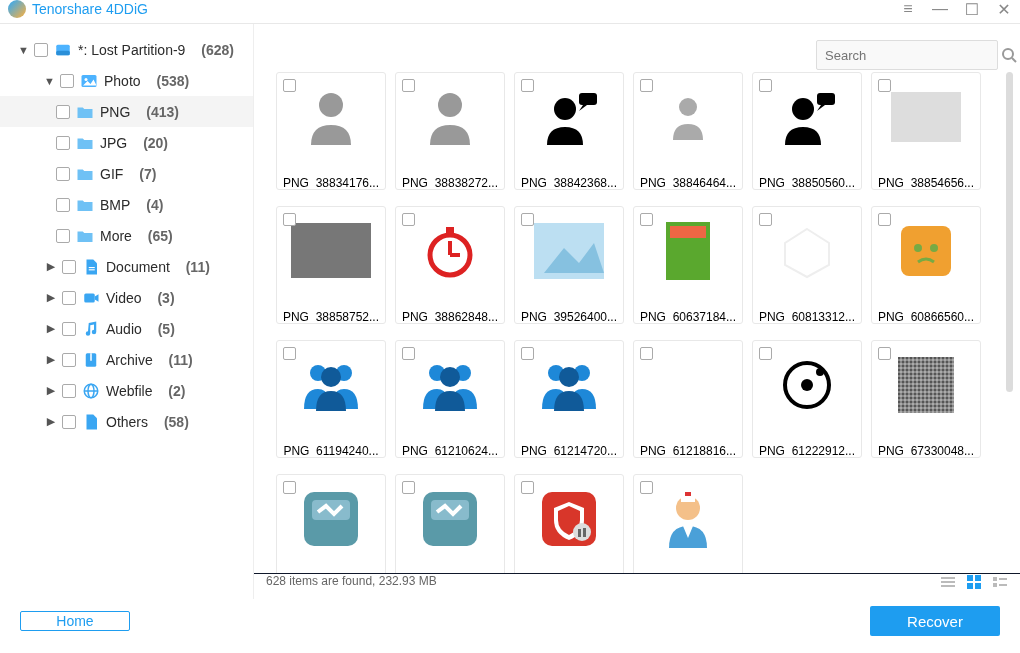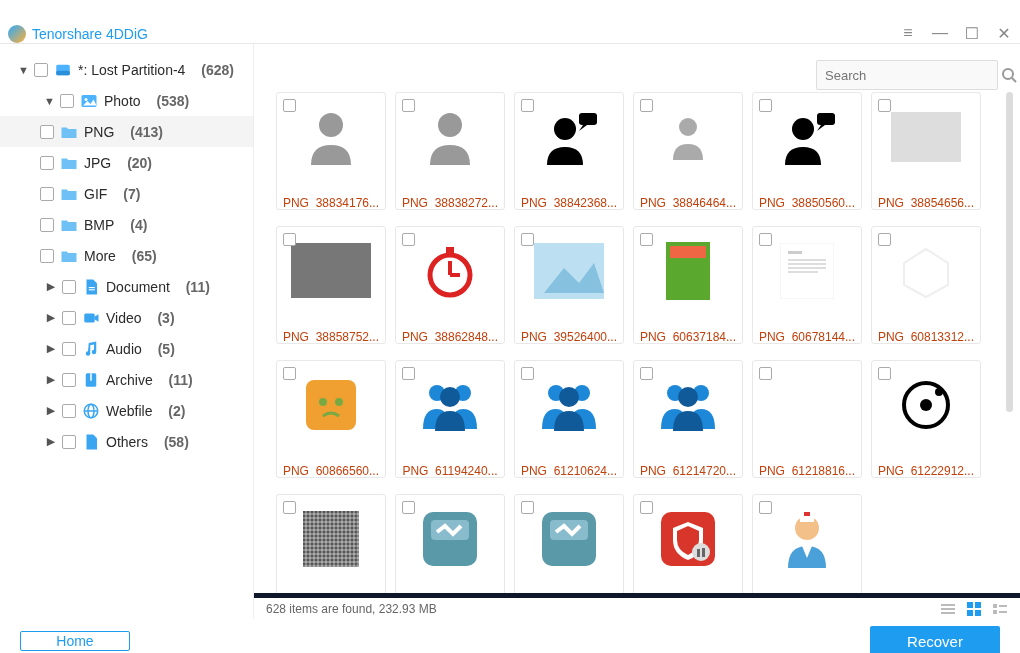--- a/index.html
+++ b/index.html
@@ -1,47 +1,47 @@
 <!DOCTYPE html>
 <html><head>
 <meta charset="utf-8">
 <style>
 * { margin: 0; padding: 0; box-sizing: border-box; font-family: -apple-system, "Segoe UI", Arial, sans-serif; }
 html, body { width: 1020px; height: 653px; background: #fff; overflow: hidden; }
-.titlebar { height: 44px; display: flex; align-items: flex-end; padding: 0 8px; border-bottom: 1px solid #e8e8e8; }
+.titlebar { height: 24px; display: flex; align-items: flex-start; padding: 0 8px; border-bottom: 1px solid #e8e8e8; }
 .logo { display: flex; align-items: center; gap: 6px; }
 .logo-mark { width: 18px; height: 18px; border-radius: 50%; background: linear-gradient(135deg,#29a9ff,#ffb03a); }
 .logo-text { color: #1e9df0; font-size: 14px; font-weight: 500; }
 .title-controls { margin-left: auto; display: flex; gap: 16px; color: #888; }
 .title-controls span { cursor: pointer; width: 16px; text-align: center; }
 .body { display: flex; height: 575px; }
 .tree { width: 254px; border-right: 1px solid #eee; padding-top: 10px; overflow-y: auto; }
 .tree-item { display: flex; align-items: center; height: 31px; gap: 6px; color: #2b2b2b; font-size: 14px; cursor: pointer; }
 .tree-item.selected { background: #f4f4f4; }
 .tree-item .label { white-space: nowrap; }
 .tree-item .count { color: #666; font-weight: bold; }
 .chev { width: 10px; text-align: center; color: #555; font-size: 11px; }
 .chk { width: 14px; height: 14px; border: 1px solid #aaa; border-radius: 2px; background: #fff; flex-shrink: 0; }
 .ficon { width: 18px; height: 18px; flex-shrink: 0; }
 .ind0 { padding-left: 18px; }
 .ind1 { padding-left: 44px; }
-.ind2 { padding-left: 40px; align-items: center; }
+.ind2 { padding-left: 56px; align-items: center; }
 .ind1c { padding-left: 46px; }
 .right { flex: 1; display: flex; flex-direction: column; position: relative; }
 .searchbar { position: absolute; top: 16px; right: 22px; width: 182px; height: 30px; border: 1px solid #ddd; border-radius: 2px; background: #f9f9f9; display: flex; align-items: center; padding: 0 8px; }
 .searchbar input { border: none; background: transparent; outline: none; color: #888; flex: 1; font-size: 13px; }
 .searchbar .sicon { color: #999; }
 .grid-wrap { flex: 1; overflow: hidden; padding: 48px 18px 0 22px; position: relative; }
 .grid { display: grid; grid-template-columns: repeat(6, 110px); gap: 16px 9px; }
 .tile { width: 110px; height: 118px; border: 1px solid #e8e8e8; border-radius: 3px; position: relative; display: flex; flex-direction: column; align-items: center; }
 .tile .tchk { position: absolute; top: 6px; left: 6px; width: 13px; height: 13px; border: 1px solid #aaa; border-radius: 2px; background: #fff; }
 .thumb { width: 88px; height: 78px; margin-top: 8px; display: flex; align-items: center; justify-content: center; }
-.fname { font-size: 12px; color: #c2410c; margin-top: 24px; white-space: nowrap; overflow: hidden; text-overflow: ellipsis; width: 100%; text-align: center; padding: 0 4px; }
+.fname { font-size: 12px; color: #000000; margin-top: 24px; white-space: nowrap; overflow: hidden; text-overflow: ellipsis; width: 100%; text-align: center; padding: 0 4px; }
 .scrollbar { position: absolute; right: 7px; top: 48px; width: 7px; height: 320px; background: #dcdcdc; border-radius: 4px; }
-.statusbar { height: 26px; border-top: 5px solid #0f172a; display: flex; align-items: center; padding: 0 12px; font-size: 12px; color: #666; }
+.statusbar { height: 26px; border-top: 1px solid #0f172a; display: flex; align-items: flex-start; padding: 0 12px; font-size: 12px; color: #666; }
 .view-toggles { margin-left: auto; display: flex; gap: 10px; }
 .vbtn { width: 16px; height: 16px; display: flex; align-items: center; justify-content: center; }
 .footer { height: 44px; display: flex; align-items: center; padding: 0 20px; background: #fff; }
 .btn-home { width: 110px; height: 20px; border: 1px solid #1e9df0; color: #1e9df0; background: #fff; font-size: 14px; border-radius: 2px; cursor: pointer; }
 .btn-recover { width: 130px; height: 30px; margin-left: auto; background: #1e9df0; border: none; color: #fff; font-size: 15px; border-radius: 2px; cursor: pointer; }
 svg { display: block; }
 </style>
 </head>
 <body>
 
@@ -56,21 +56,21 @@
     <span>☐</span>
     <span>✕</span>
   </div>
 </div>
 
 <div class="body">
   <div class="tree" id="tree">
       <div class="tree-item ind0"><span class="chev">▼</span><span class="chk"></span><svg class="ficon" viewBox="0 0 24 24">
           <rect x="3" y="5" width="18" height="14" rx="2" fill="#4db3ff"></rect>
           <rect x="3" y="13" width="18" height="6" rx="2" fill="#2a8fd8"></rect>
-        </svg><span class="label">*: Lost Partition-4</span>&nbsp;<span class="count">(628)</span></div>
+        </svg><span class="label">*: Lost Partition-9</span>&nbsp;<span class="count">(628)</span></div>
       <div class="tree-item ind1"><span class="chev">▼</span><span class="chk"></span><svg class="ficon" viewBox="0 0 24 24">
           <rect x="2" y="4" width="20" height="16" rx="2" fill="#4db3ff"></rect>
           <circle cx="8" cy="10" r="2" fill="#fff"></circle>
           <path d="M4 18 L10 12 L14 16 L18 10 L22 18 Z" fill="#fff"></path>
         </svg><span class="label">Photo</span>&nbsp;<span class="count">(538)</span></div>
       <div class="tree-item ind2 selected"><span class="chk"></span><svg class="ficon" viewBox="0 0 24 24">
           <path d="M2 6 L9 6 L11 8 L22 8 L22 20 L2 20 Z" fill="#6fc1f5"></path>
         </svg><span class="label">PNG</span>&nbsp;<span class="count">(413)</span></div>
       <div class="tree-item ind2 "><span class="chk"></span><svg class="ficon" viewBox="0 0 24 24">
           <path d="M2 6 L9 6 L11 8 L22 8 L22 20 L2 20 Z" fill="#6fc1f5"></path>
@@ -217,34 +217,20 @@
           </div>
           <div class="tile">
             <span class="tchk"></span>
             <div class="thumb">
               <svg width="44" height="58">
                 <rect width="44" height="58" fill="#5aa82e"></rect>
                 <rect x="4" y="4" width="36" height="12" fill="#e64"></rect>
               </svg>
             </div>
             <div class="fname">PNG_60637184...</div>
-          </div>
-          <div class="tile">
-            <span class="tchk"></span>
-            <div class="thumb">
-              <svg width="54" height="56">
-                <rect width="54" height="56" fill="#fff" stroke="#eee"></rect>
-                <rect x="8" y="8" width="14" height="3" fill="#ccc"></rect>
-                <rect x="8" y="16" width="38" height="2" fill="#ddd"></rect>
-                <rect x="8" y="20" width="38" height="2" fill="#ddd"></rect>
-                <rect x="8" y="24" width="38" height="2" fill="#ddd"></rect>
-                <rect x="8" y="28" width="30" height="2" fill="#ddd"></rect>
-              </svg>
-            </div>
-            <div class="fname">PNG_60678144...</div>
           </div>
           <div class="tile">
             <span class="tchk"></span>
             <div class="thumb">
               <svg width="56" height="56">
                 <polygon points="28,6 50,20 50,42 28,54 6,42 6,20" fill="none" stroke="#eee" stroke-width="2"></polygon>
               </svg>
             </div>
             <div class="fname">PNG_60813312...</div>
           </div>

